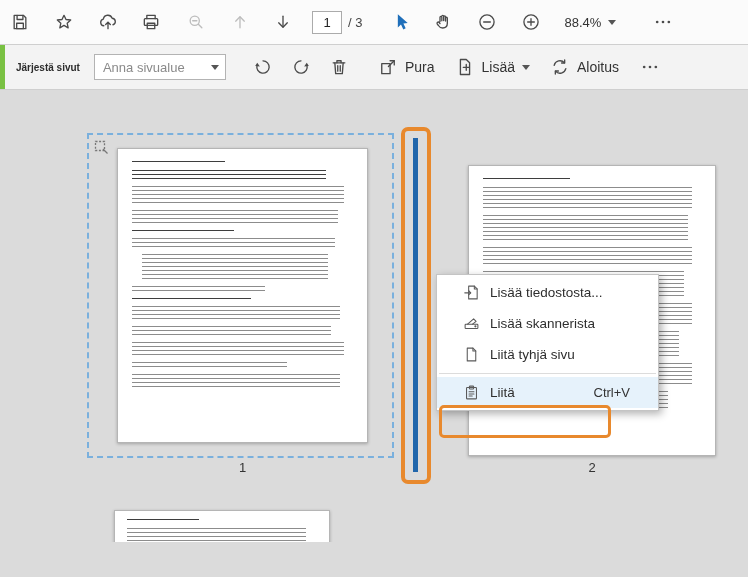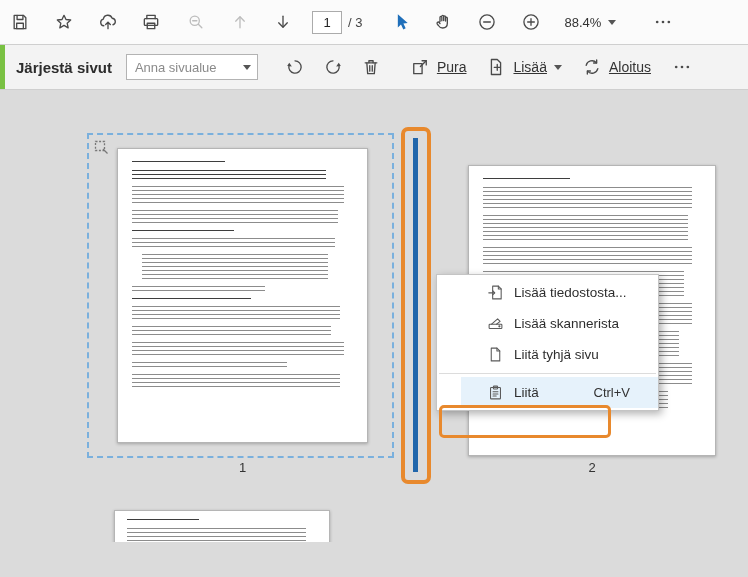--- a/index.html
+++ b/index.html
@@ -21,42 +21,42 @@
   .ic .fill { fill:#4a4a4a; stroke:none; }
   .disabled { opacity:.35; }
   .pagebox { margin-left:14px; width:30px; height:23px; border:1px solid #ababab; background:#fff; text-align:center; font-size:13px; font-family:inherit; color:#222; }
   .pagetotal { margin-left:6px; font-size:13px; color:#444; }
   .zoomsel { margin-left:14px; display:flex; align-items:center; gap:7px; font-size:13px; color:#333; padding:4px 4px; }
   .caret { width:0; height:0; border-left:4px solid transparent; border-right:4px solid transparent; border-top:5px solid #555; }
 
   
   .orgbar { height:45px; background:#f3f3f3; border-bottom:1px solid #cfcfcf; display:flex; align-items:center; position:relative; }
   .greenstrip { position:absolute; left:0; top:0; width:5px; height:100%; }
-  .orgtitle { margin-left:16px; font-size:15px; font-weight:bold; color:#2c2c2c; white-space:nowrap; }
+  .orgtitle { margin-left:16px; font-size:10px; font-weight:bold; color:#2c2c2c; white-space:nowrap; }
   .rangewrap { margin-left:14px; position:relative; }
   .rangeinput { width:132px; height:26px; border:1px solid #b3b3b3; background:#fff; font-size:13px; font-family:inherit; padding:0 20px 0 8px; color:#333; }
   .rangeinput::placeholder { color:#8a8a8a; }
   .rangewrap .caret { position:absolute; right:7px; top:11px; }
-  .toollbl { display:flex; align-items:center; gap:7px; font-size:14px; color:#333; white-space:nowrap;text-decoration:underline; }
+  .toollbl { display:flex; align-items:center; gap:7px; font-size:14px; color:#333; white-space:nowrap; }
 
   
   .content { position:relative; height:452px; background:#dbdbdb; overflow:hidden; }
   .page { position:absolute; background:#fff; border:1px solid #b5b5b5; box-shadow:0 1px 3px rgba(0,0,0,.25); overflow:hidden; }
   .doc { padding:12px 14px; height:100%; overflow:hidden; }
   .tx { background-image:repeating-linear-gradient(to bottom, #8c8c8c 0 1.3px, transparent 1.3px 4px); margin-bottom:6px; }
   .tx.dark { background-image:repeating-linear-gradient(to bottom, #3e3e3e 0 1.5px, transparent 1.5px 4px); }
   .pagelabel { position:absolute; text-align:center; font-size:13px; color:#333; }
   .selbox { position:absolute; left:87px; top:43px; width:307px; height:325px; border:2px dashed #7ab0dd; }
   .marquee { position:absolute; left:5px; top:5px; }
   .insert-annot { position:absolute; left:401px; top:37px; width:30px; height:357px; border:4px solid #e8892d; border-radius:7px; z-index:40; }
   .insert-bar { position:absolute; left:413px; top:48px; width:5px; height:334px; background:#2166ab; z-index:30; }
 
   
   .ctxmenu { position:absolute; left:436px; top:184px; width:223px; background:#fff; border:1px solid #c4c4c4; box-shadow:3px 3px 8px rgba(0,0,0,.3); padding:2px 0; z-index:50; }
-  .ctxitem { height:31px; display:flex; align-items:center; padding:0 26px; gap:10px; font-size:13.5px; color:#2e2e2e; white-space:nowrap;margin-left:24px; }
+  .ctxitem { height:31px; display:flex; align-items:center; padding:0 26px; gap:10px; font-size:13.5px; color:#2e2e2e; white-space:nowrap; }
   .ctxitem .mic { width:17px; height:17px; flex:0 0 auto; }
   .mic * { stroke:#5a5a5a; fill:none; stroke-width:1.5; stroke-linecap:round; stroke-linejoin:round; }
   .ctxsep { height:1px; background:#dcdcdc; margin:3px 2px; }
   .ctxitem.selected { background:#e6f2fb; }
   .ctxitem .shortcut { margin-left:auto; font-size:13px; color:#333; padding-right:2px; }
   .liita-annot { position:absolute; left:2px; top:130px; width:172px; height:33px; border:3px solid #e8892d; border-radius:5px; z-index:60; pointer-events:none; }
 </style>
 </head>
 <body>
 

